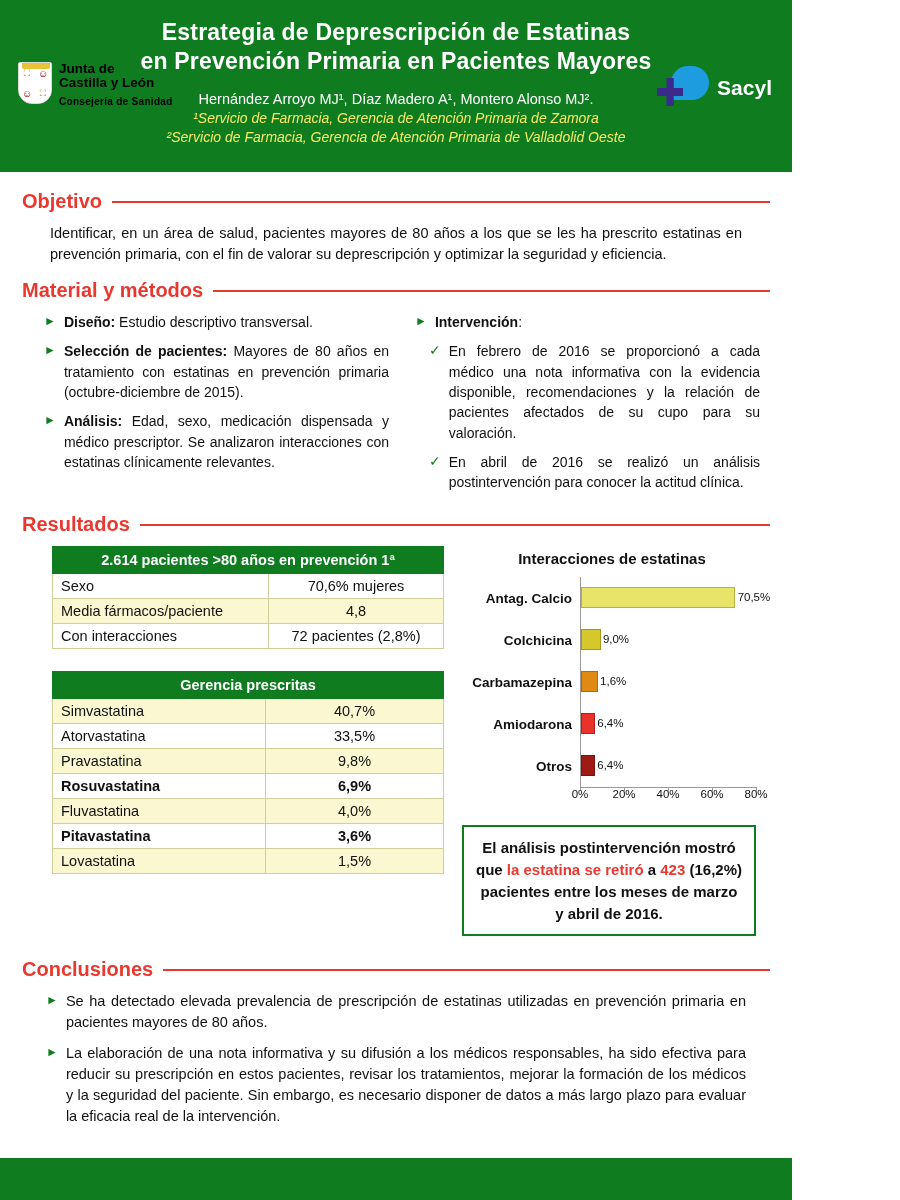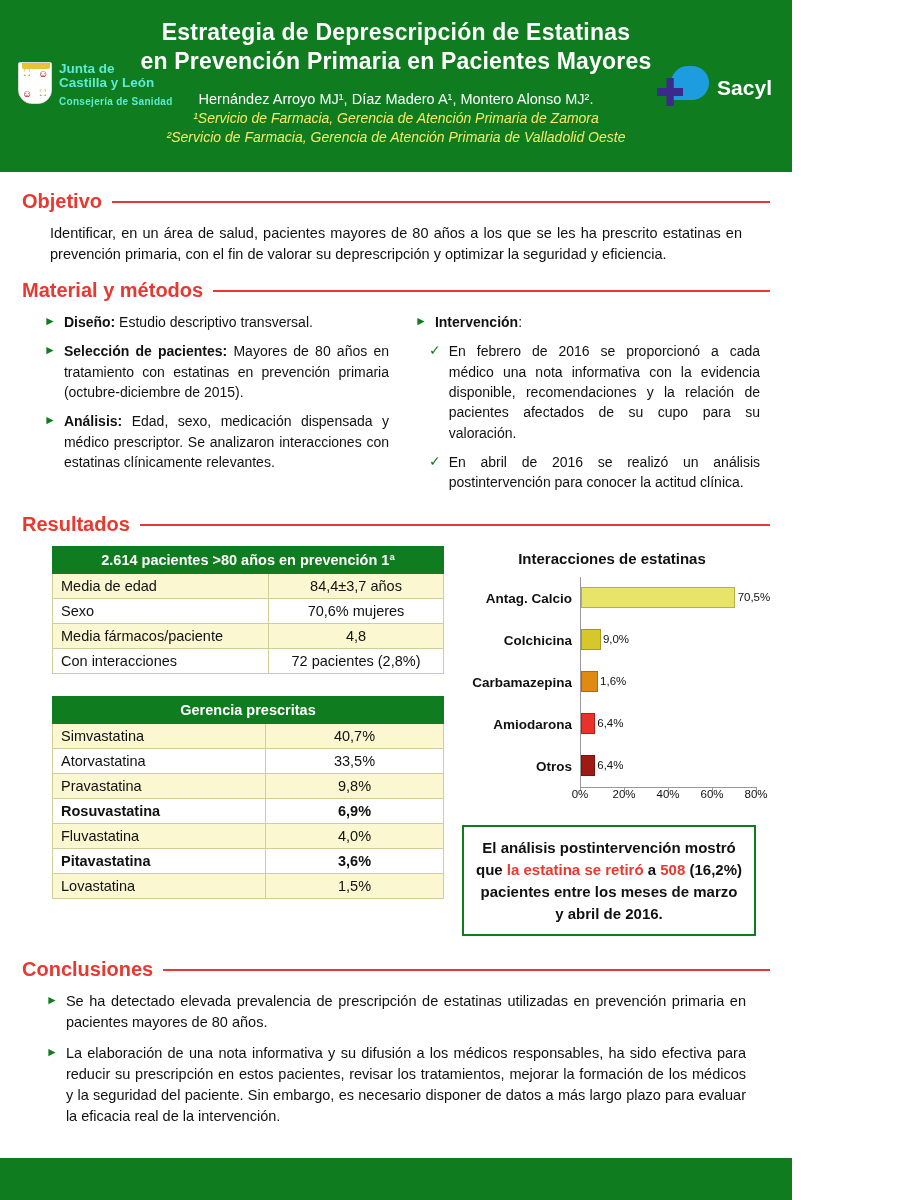--- a/index.html
+++ b/index.html
@@ -57,21 +57,21 @@
     border: 1px solid #d8d8d8;
     border-radius: 2px 2px 14px 14px;
     position: relative; overflow: hidden;
     display:flex; flex-wrap: wrap;
   }
   .shield .q { width: 50%; height: 50%; }
   .shield .q1 { background:#fff; }
   .shield .q2 { background:#fff; }
   .crown { position:absolute; top:-2px; left:3px; width:28px; height:8px; background:#e8c33a; border-radius:2px; }
   .castle { color:#b8860b; font-size:9px; line-height:1; }
-  .logo-junta-text { color:#5eead4; }
+  .logo-junta-text { color:#000000; }
   .logo-junta-text .l1 { font-size: 13.5px; font-weight: bold; line-height: 1.05; }
   .logo-junta-text .l2 { font-size: 13.5px; font-weight: bold; line-height: 1.05; }
   .logo-junta-text .l3 { font-size: 10px; font-weight: bold; margin-top: 6px; letter-spacing: .3px; }
 
   
   .logo-sacyl { position: absolute; right: 20px; top: 66px; display:flex; align-items:center; gap: 8px; }
   .sacyl-mark { position: relative; width: 52px; height: 44px; }
   .sacyl-mark .blue {
     position:absolute; left: 14px; top: 0px; width: 38px; height: 34px;
     background: #1d9de0;
@@ -248,24 +248,20 @@
       <span class="rule"></span>
     </div>
 
     <div class="results-wrap">
 
       <div class="results-left">
         <table class="data">
           <tbody>
               <tr>
             <th colspan="2">2.614 pacientes &gt;80 años en prevención 1ª</th>
-          </tr>
-          <tr class="alt">
-            <td>Media de edad</td>
-            <td class="val">84,4±3,7 años</td>
           </tr>
           <tr>
             <td>Sexo</td>
             <td class="val">70,6% mujeres</td>
           </tr>
           <tr class="alt">
             <td>Media fármacos/paciente</td>
             <td class="val">4,8</td>
           </tr>
           <tr>
@@ -362,21 +358,21 @@
             <span class="tickmark" style="left:50%;"></span>
             <span class="tick" style="left:50%;">40%</span>
             <span class="tickmark" style="left:75%;"></span>
             <span class="tick" style="left:75%;">60%</span>
             <span class="tickmark" style="left:100%;"></span>
             <span class="tick" style="left:100%;">80%</span>
           </div>
         </div>
 
         <div class="callout">
-          <span>El análisis postintervención mostró que </span><span class="red">la estatina se retiró</span><span> a </span><span class="red">508</span><span> (16,2%) pacientes entre los meses de marzo y abril de 2016.</span>
+          <span>El análisis postintervención mostró que </span><span class="red">la estatina se retiró</span><span> a </span><span class="red">423</span><span> (16,2%) pacientes entre los meses de marzo y abril de 2016.</span>
         </div>
       </div>
     </div>
 
     <div class="section-head" style="margin-top:22px;">
       <span class="title">Conclusiones</span>
       <span class="rule"></span>
     </div>
     <div class="concl">
       <div class="item">

